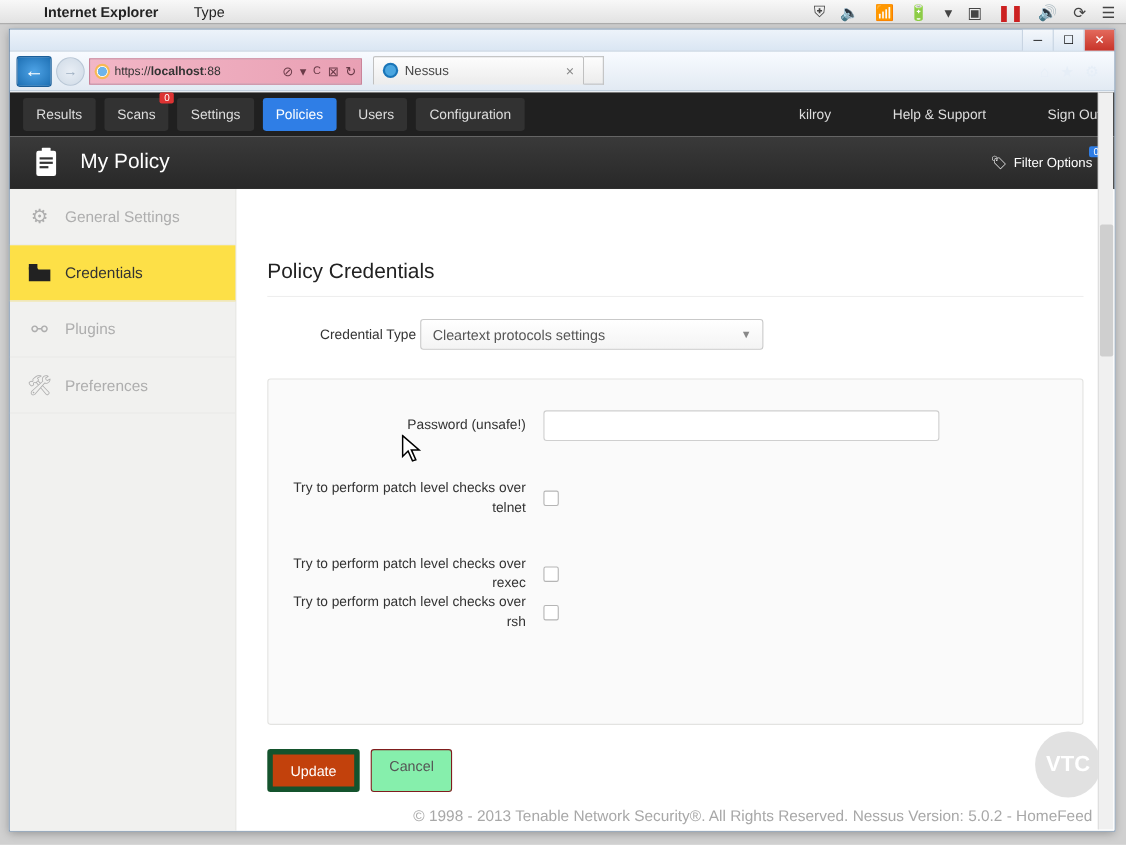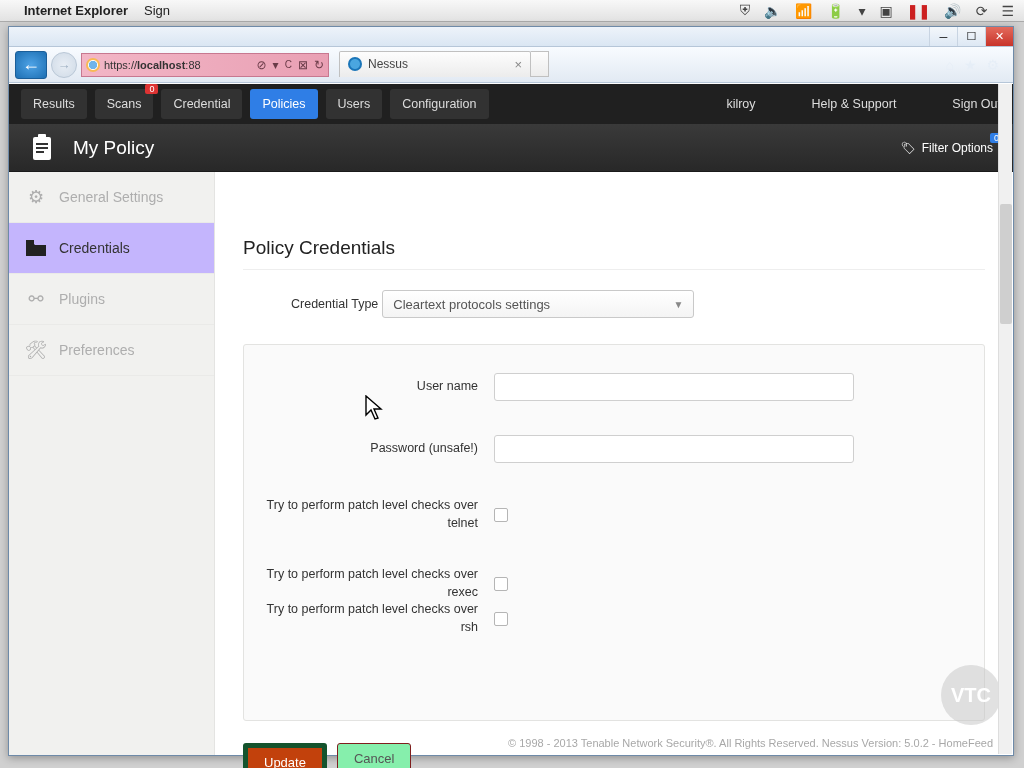--- a/index.html
+++ b/index.html
@@ -1,19 +1,19 @@
 <!DOCTYPE html>
 <html><head>
 <meta charset="utf-8">
 <style>
 * { box-sizing: border-box; margin: 0; padding: 0; }
 body { font-family: "Helvetica Neue", Arial, sans-serif; font-size: 13px; background: #d0d0d0; width: 1024px; height: 768px; overflow: hidden; }
 
 
-.mac-menubar { height: 22px; background: linear-gradient(#f8f8f8,#e2e2e2); display: flex; align-items: center; padding: 0 10px; font-size: 13px; color: #222; border-bottom: 1px solid #aaa; }
+.mac-menubar { height: 22px; background: linear-gradient(#f8f8f8,#e2e2e2); display: flex; align-items: center; padding: 0 10px; font-size: 13px; color: #222; border-bottom: 1px solid #aaa; gap: 16px; }
 .mac-menubar .apple { font-size: 15px; margin-right: 14px; }
 .mac-menubar .appname { font-weight: bold; margin-right: 16px; }
 .mac-menubar .menuitem { margin-right: 16px; }
 .mac-menubar .right { margin-left: auto; display: flex; gap: 14px; align-items: center; color: #444; font-size: 14px; }
 .mac-menubar .right .red { color: #cc2020; font-weight: bold; }
 
 
 .ie-window { position: absolute; top: 26px; left: 8px; width: 1006px; height: 730px; background: #fff; border: 1px solid #6e8aa8; box-shadow: 0 2px 8px rgba(0,0,0,.3); }
 .ie-titlebar { height: 20px; background: linear-gradient(#edf3fa,#dae6f3); display: flex; justify-content: flex-end; align-items: stretch; border-bottom: 1px solid #b6c6d8; }
 .ie-titlebar .winbtn { width: 28px; display:flex; align-items:center; justify-content:center; font-size:11px; border-left:1px solid #c8d4e2; background: linear-gradient(#f4f7fb,#dde8f4); }
@@ -46,21 +46,21 @@
 .app-subhead { height:48px; background: linear-gradient(#3a3a3a,#282828); display:flex; align-items:center; padding:0 20px; color:#fff; border-bottom:1px solid #1a1a1a;}
 .clip-icon { width:26px; height:30px; margin-right:18px; display:flex; align-items:center; justify-content:center; }
 .clip-icon svg { width:24px; height:28px; }
 .subhead-title { font-size:19px; font-weight:400; }
 .filter-opts { margin-left:auto; display:flex; align-items:center; gap:6px; font-size:12px; position:relative; cursor:pointer;}
 .filter-opts .fbadge { position:absolute; top:-8px; right:-10px; background:#2f7ee6; color:#fff; font-size:9px; padding:0 4px; border-radius:2px;}
 
 .app-body { position:absolute; top:88px; left:0; right:0; bottom:0; display:flex; background:#f3f3f1; }
 .sidebar { width:206px; background:#f1f1ef; border-right:1px solid #e4e4e2;}
 .sb-item { display:flex; align-items:center; gap:12px; padding: 14px 16px; color:#aeaeae; font-size:14px; cursor:pointer; border-bottom:1px solid #eaeae8;}
-.sb-item.active { background:#c4b5fd; color:#333; }
+.sb-item.active { background:#fde047; color:#333; }
 .sb-icon { width:22px; height:22px; display:flex; align-items:center; justify-content:center; font-size:18px; }
 
 .content { flex:1; background:#fff; padding: 22px 28px 18px; position:relative;}
 .content h2 { font-size:19px; font-weight:500; color:#222; padding-bottom:10px; border-bottom:1px solid #eee; margin-bottom:20px;margin-top:43px;}
 
 .row-ct { display:flex; align-items:center; gap:4px; margin: 0 0 26px 48px; }
 .row-ct label { font-size:12.5px; color:#333; }
 .select-ct { width:312px; height:28px; border:1px solid #c9c9c9; border-radius:3px; background: linear-gradient(#fff,#f4f4f4); display:flex; align-items:center; padding:0 10px; color:#555; font-size:13px; cursor:pointer;}
 .select-ct .chev { margin-left:auto; color:#888; font-size:10px; }
 
@@ -68,35 +68,35 @@
 .frow { display:flex; align-items:center; margin-bottom:34px; }
 .frow .flabel { width:230px; text-align:right; padding-right:16px; font-size:12.5px; color:#333; line-height:1.4;}
 .text-input { width:360px; height:28px; border:1px solid #cfcfcf; border-radius:3px; padding:0 8px; background:#fff;}
 .checkbox { width:14px; height:14px; border:1px solid #b5b5b5; border-radius:2px; background:#fff; cursor:pointer;}
 
 .btn-row { display:flex; gap:10px; }
 .btn { padding: 7px 16px; border-radius:3px; font-size:13px; cursor:pointer; }
 .btn-primary { background:#c2410c; color:#fff; border:5px solid #14532d; }
 .btn-secondary { background:#86efac; color:#555; border:1px solid #7f1d1d;text-align:center; }
 
-.footer { position:absolute; bottom:6px; right:20px; font-size:11px; color:#a8a8a8; }
+.footer { position:absolute; bottom:6px; right:20px; font-size:14px; color:#a8a8a8; }
 .vtc { position:absolute; bottom:30px; right:12px; width:60px; height:60px; border-radius:50%; background:rgba(200,200,200,.55); display:flex; align-items:center; justify-content:center; color:#fff; font-weight:bold; font-size:20px; }
 
 .cursor { position:absolute; top:395px; left:365px; font-size:22px; color:#000; z-index:50; pointer-events:none;}
 
 .scrollbar { position:absolute; right:1px; top:57px; bottom:1px; width:14px; background:#f0f0f0; border-left:1px solid #ddd; }
 .scrollthumb { position:absolute; top:120px; width:12px; height:120px; left:1px; background: #cfcfcf; border-radius:2px;}
 </style>
 </head>
 <body>
 
 <div class="mac-menubar">
   <span class="apple"></span>
   <span class="appname">Internet Explorer</span>
-  <span class="menuitem">Sign</span>
+  <span class="menuitem">Type</span>
   <div class="right">
     <span>⛨</span>
     <span>🔈</span>
     <span>📶</span>
     <span>🔋</span>
     <span>▾</span>
     <span>▣</span>
     <span class="red">❚❚</span>
     <span>🔊</span>
     <span>⟳</span>
@@ -142,21 +142,21 @@
     </div>
   </div>
 
   <div class="app">
     <div class="app-nav">
       <div class="nav-btn">Results</div>
       <div class="nav-btn">
         <span>Scans</span>
         <span class="badge">0</span>
       </div>
-      <div class="nav-btn">Credential</div>
+      <div class="nav-btn">Settings</div>
       <div class="nav-btn active">Policies</div>
       <div class="nav-btn">Users</div>
       <div class="nav-btn">Configuration</div>
       <div class="nav-right">
         <span>kilroy</span>
         <span>Help &amp; Support</span>
         <span>Sign Out</span>
       </div>
     </div>
 
@@ -209,24 +209,20 @@
         <div class="row-ct">
           <label>Credential Type</label>
           <div class="select-ct">
             <span>Cleartext protocols settings</span>
             <span class="chev">▼</span>
           </div>
         </div>
 
         <div class="form-box">
           <div class="frow">
-            <div class="flabel">User name</div>
-            <input class="text-input" value="" style="">
-          </div>
-          <div class="frow">
             <div class="flabel">Password (unsafe!)</div>
             <input class="text-input" value="" style="">
           </div>
           <div class="frow">
             <div class="flabel">Try to perform patch level checks over telnet</div>
             <div class="checkbox"></div>
           </div>
           <div class="frow" style="margin-bottom:0">
             <div class="flabel">Try to perform patch level checks over rexec</div>
             <div class="checkbox"></div>

